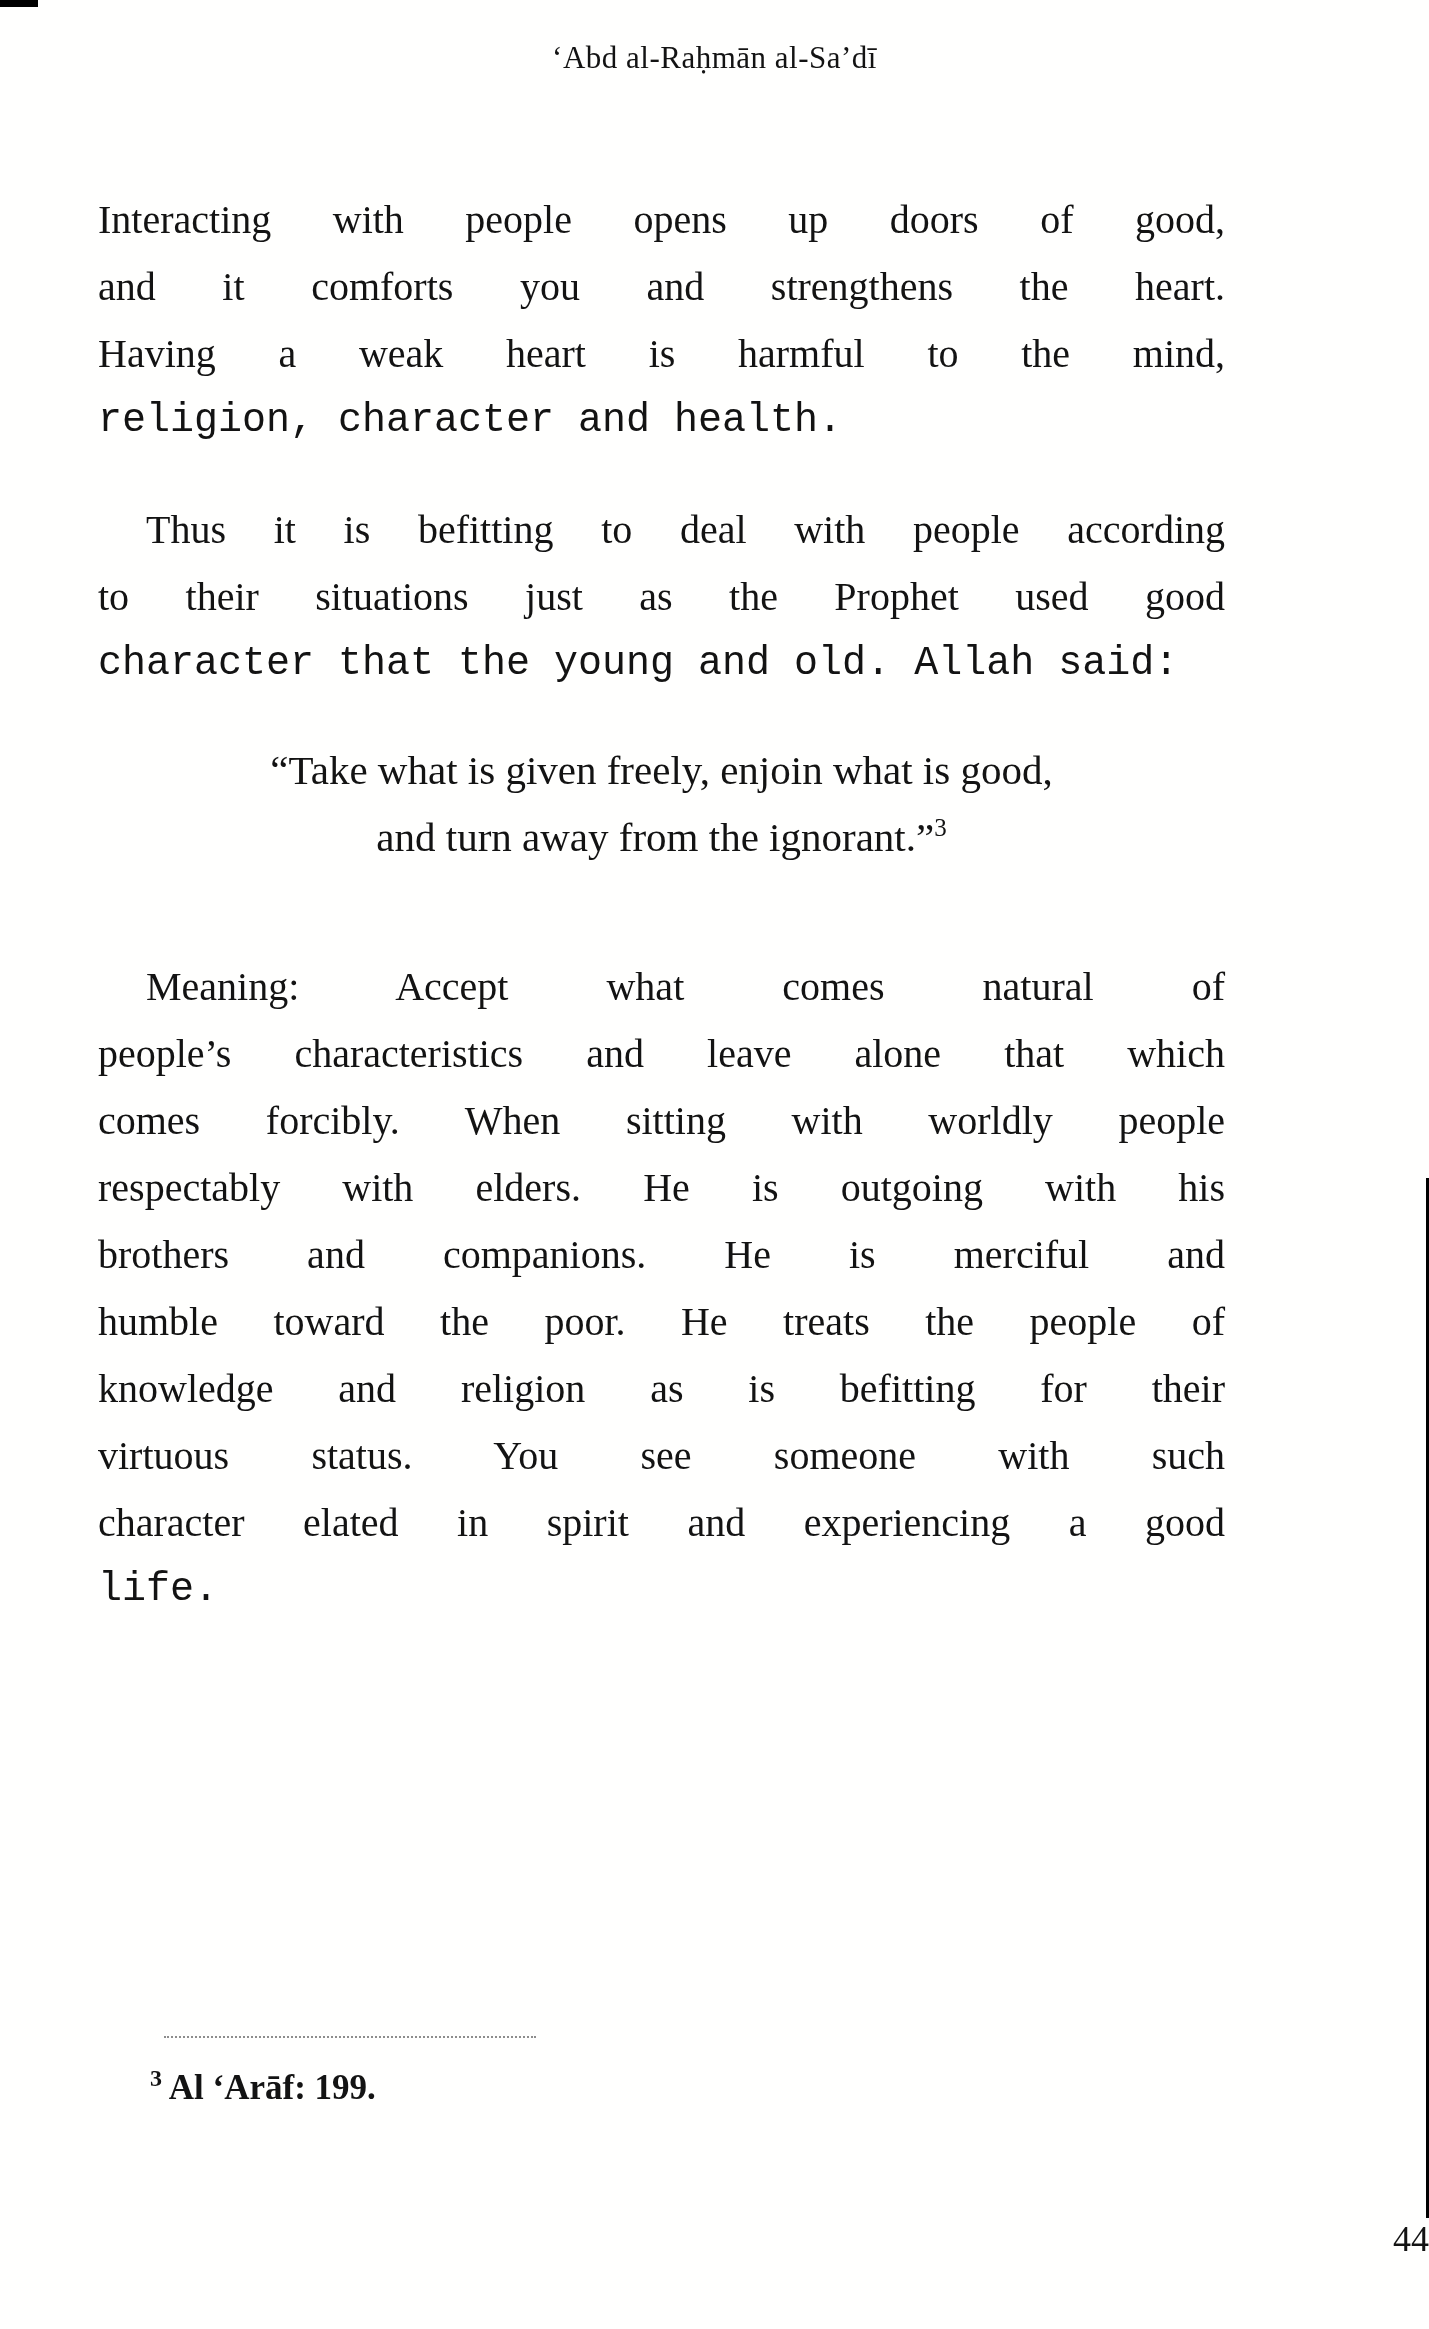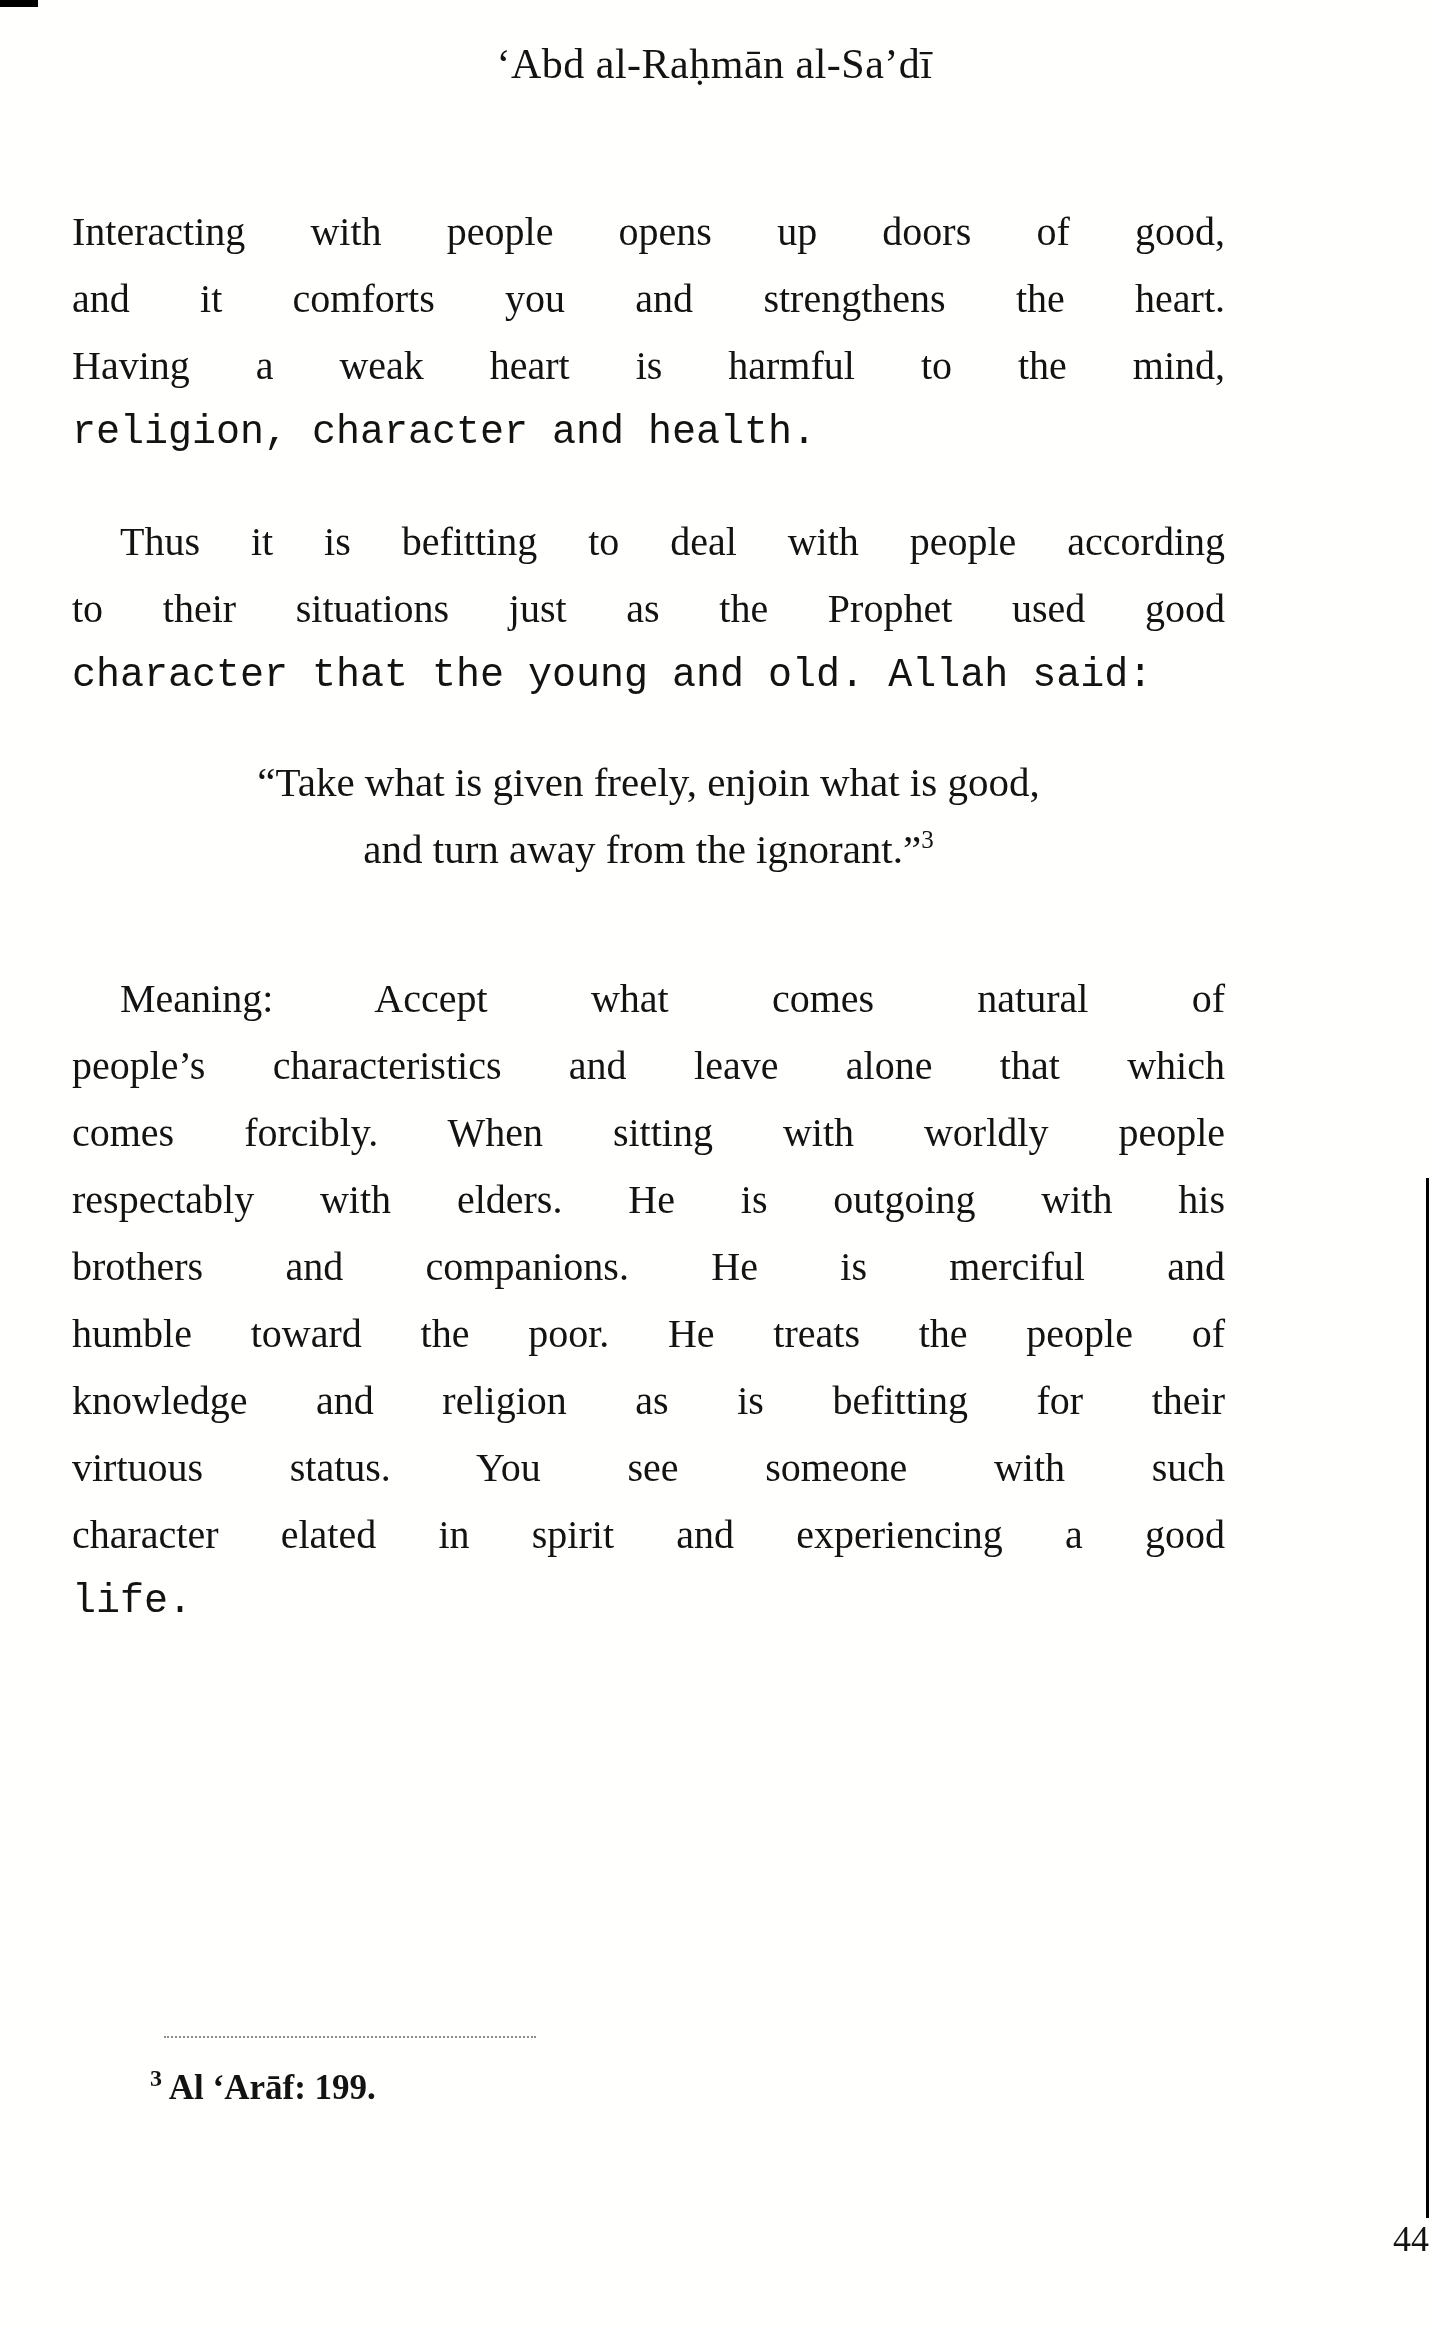--- a/index.html
+++ b/index.html
@@ -7,24 +7,24 @@
     position:relative;
     width:1429px; height:2329px;
     background:#fffffe;
     overflow:hidden;
     font-family:"Liberation Serif","DejaVu Serif",serif;
     color:#131313;
   }
   .running-head {
     padding-top:40px;
     text-align:center;
-    font-size:42px;
+    font-size:31px;
     letter-spacing:0.5px;
   }
-  .text-block { margin:0 204px 0 72px; }
+  .text-block { margin:0 204px 0 98px; }
   .para { font-size:40px; line-height:67px; }
   .para .line { text-align:justify; text-align-last:justify; }
   .para .line.last { text-align-last:left;font-family:Liberation Mono, monospace; }
   .para.indent .line:first-child { text-indent:48px; }
   .para1 { margin-top:110px; }
   .para2 { margin-top:42px; }
   .verse {
     margin-top:74px;
     direction:rtl;
     text-align:center;

